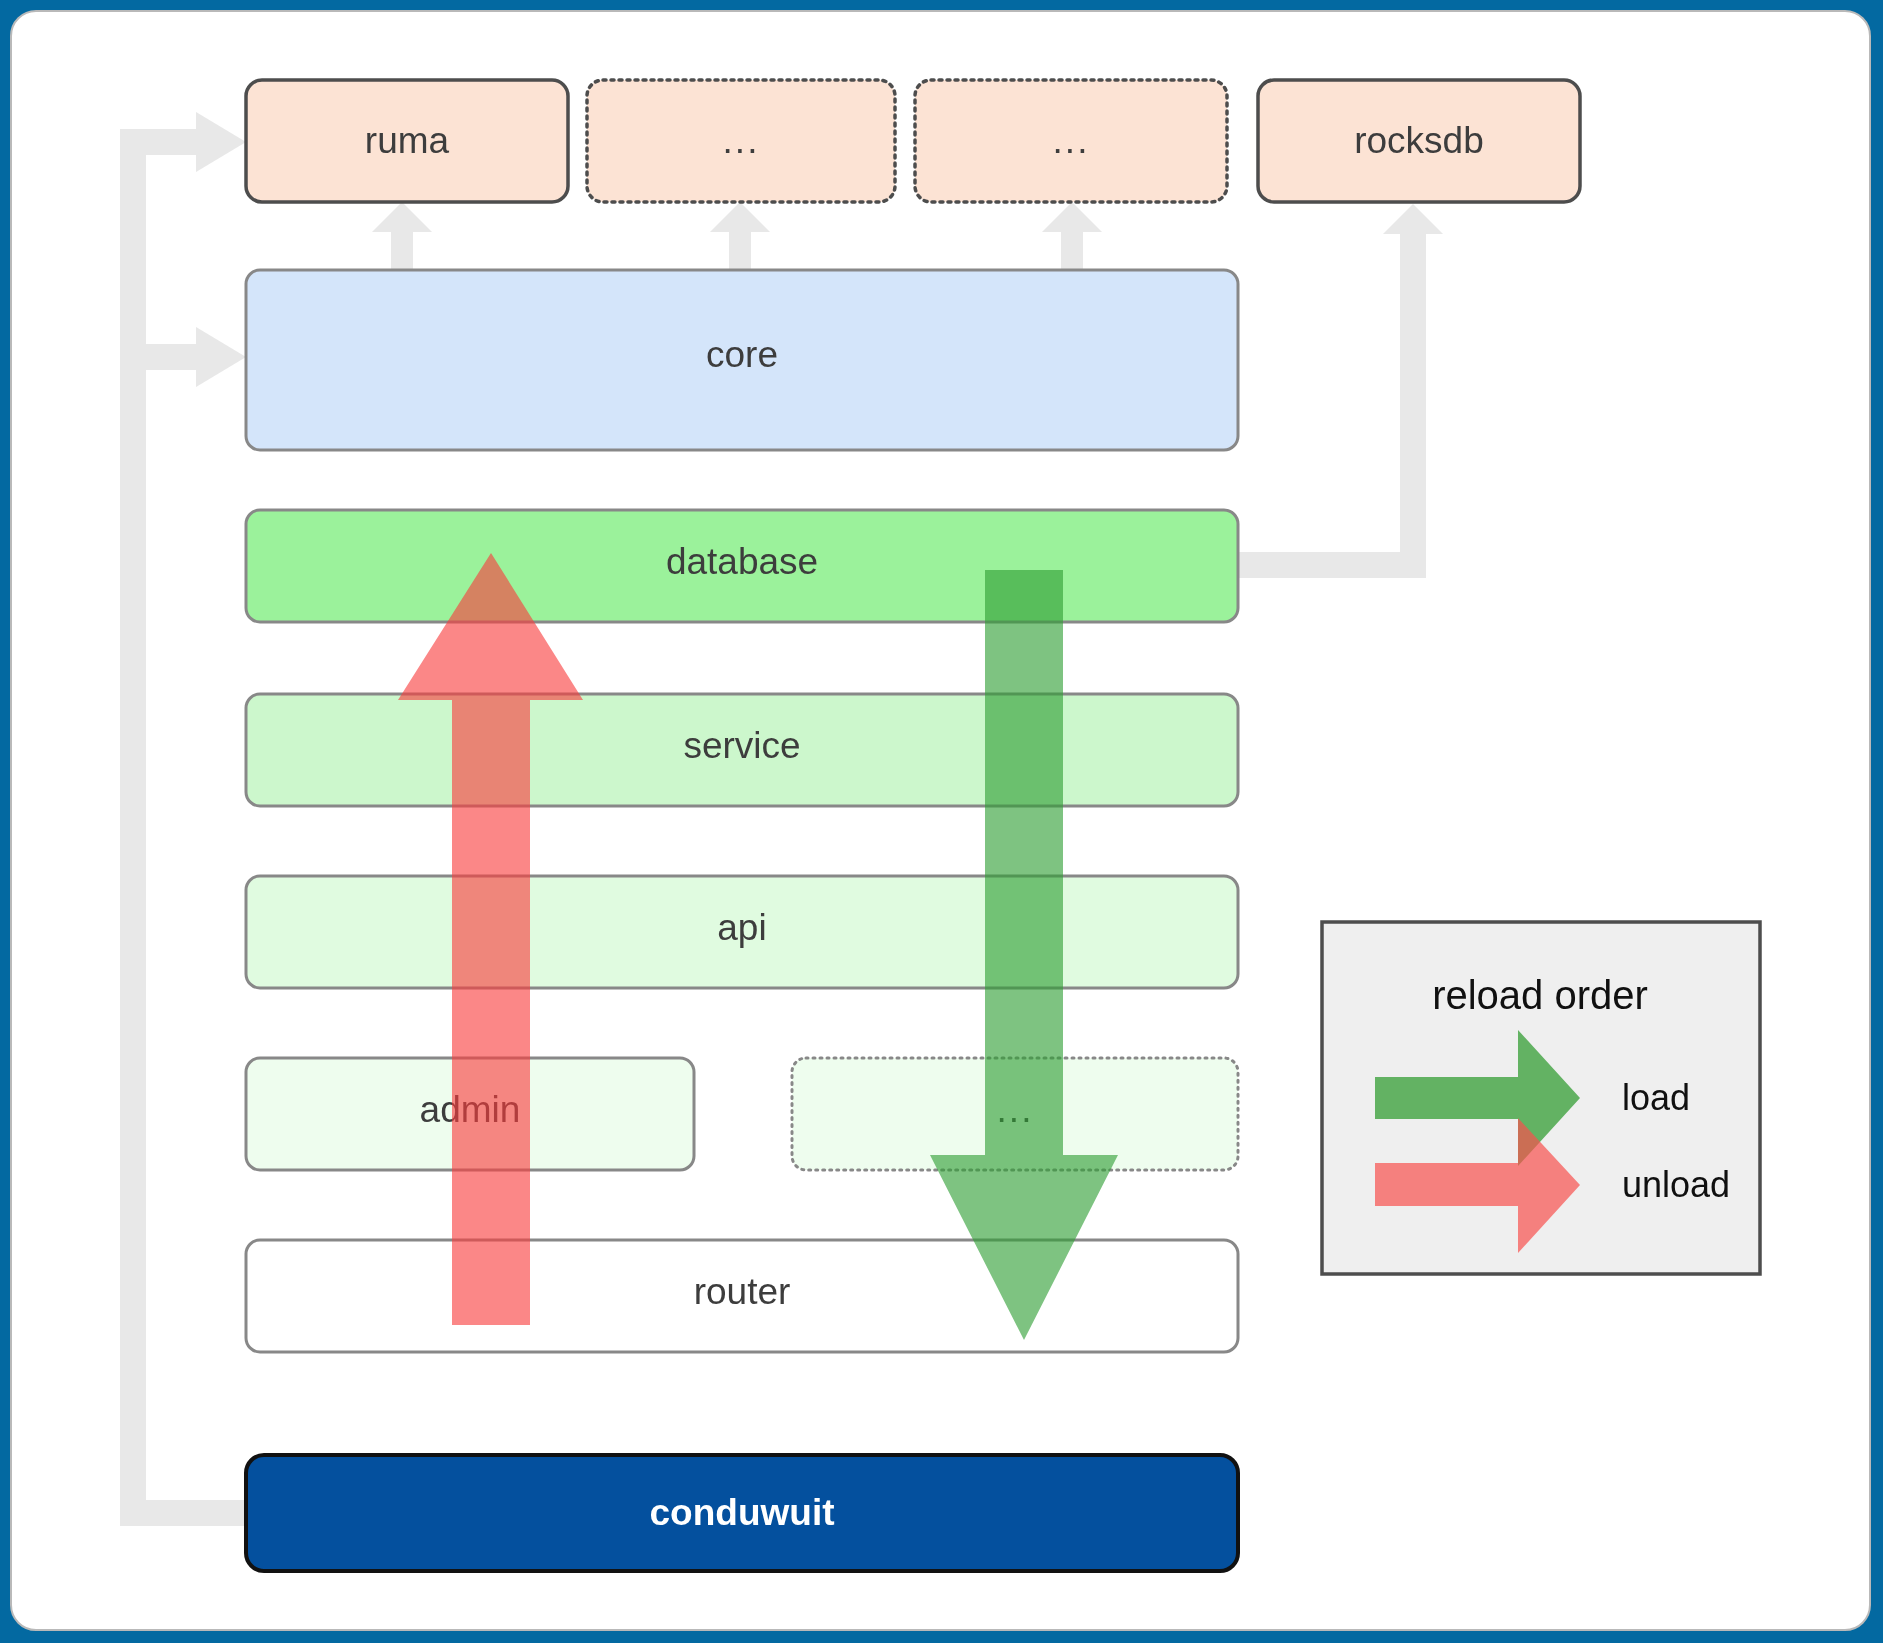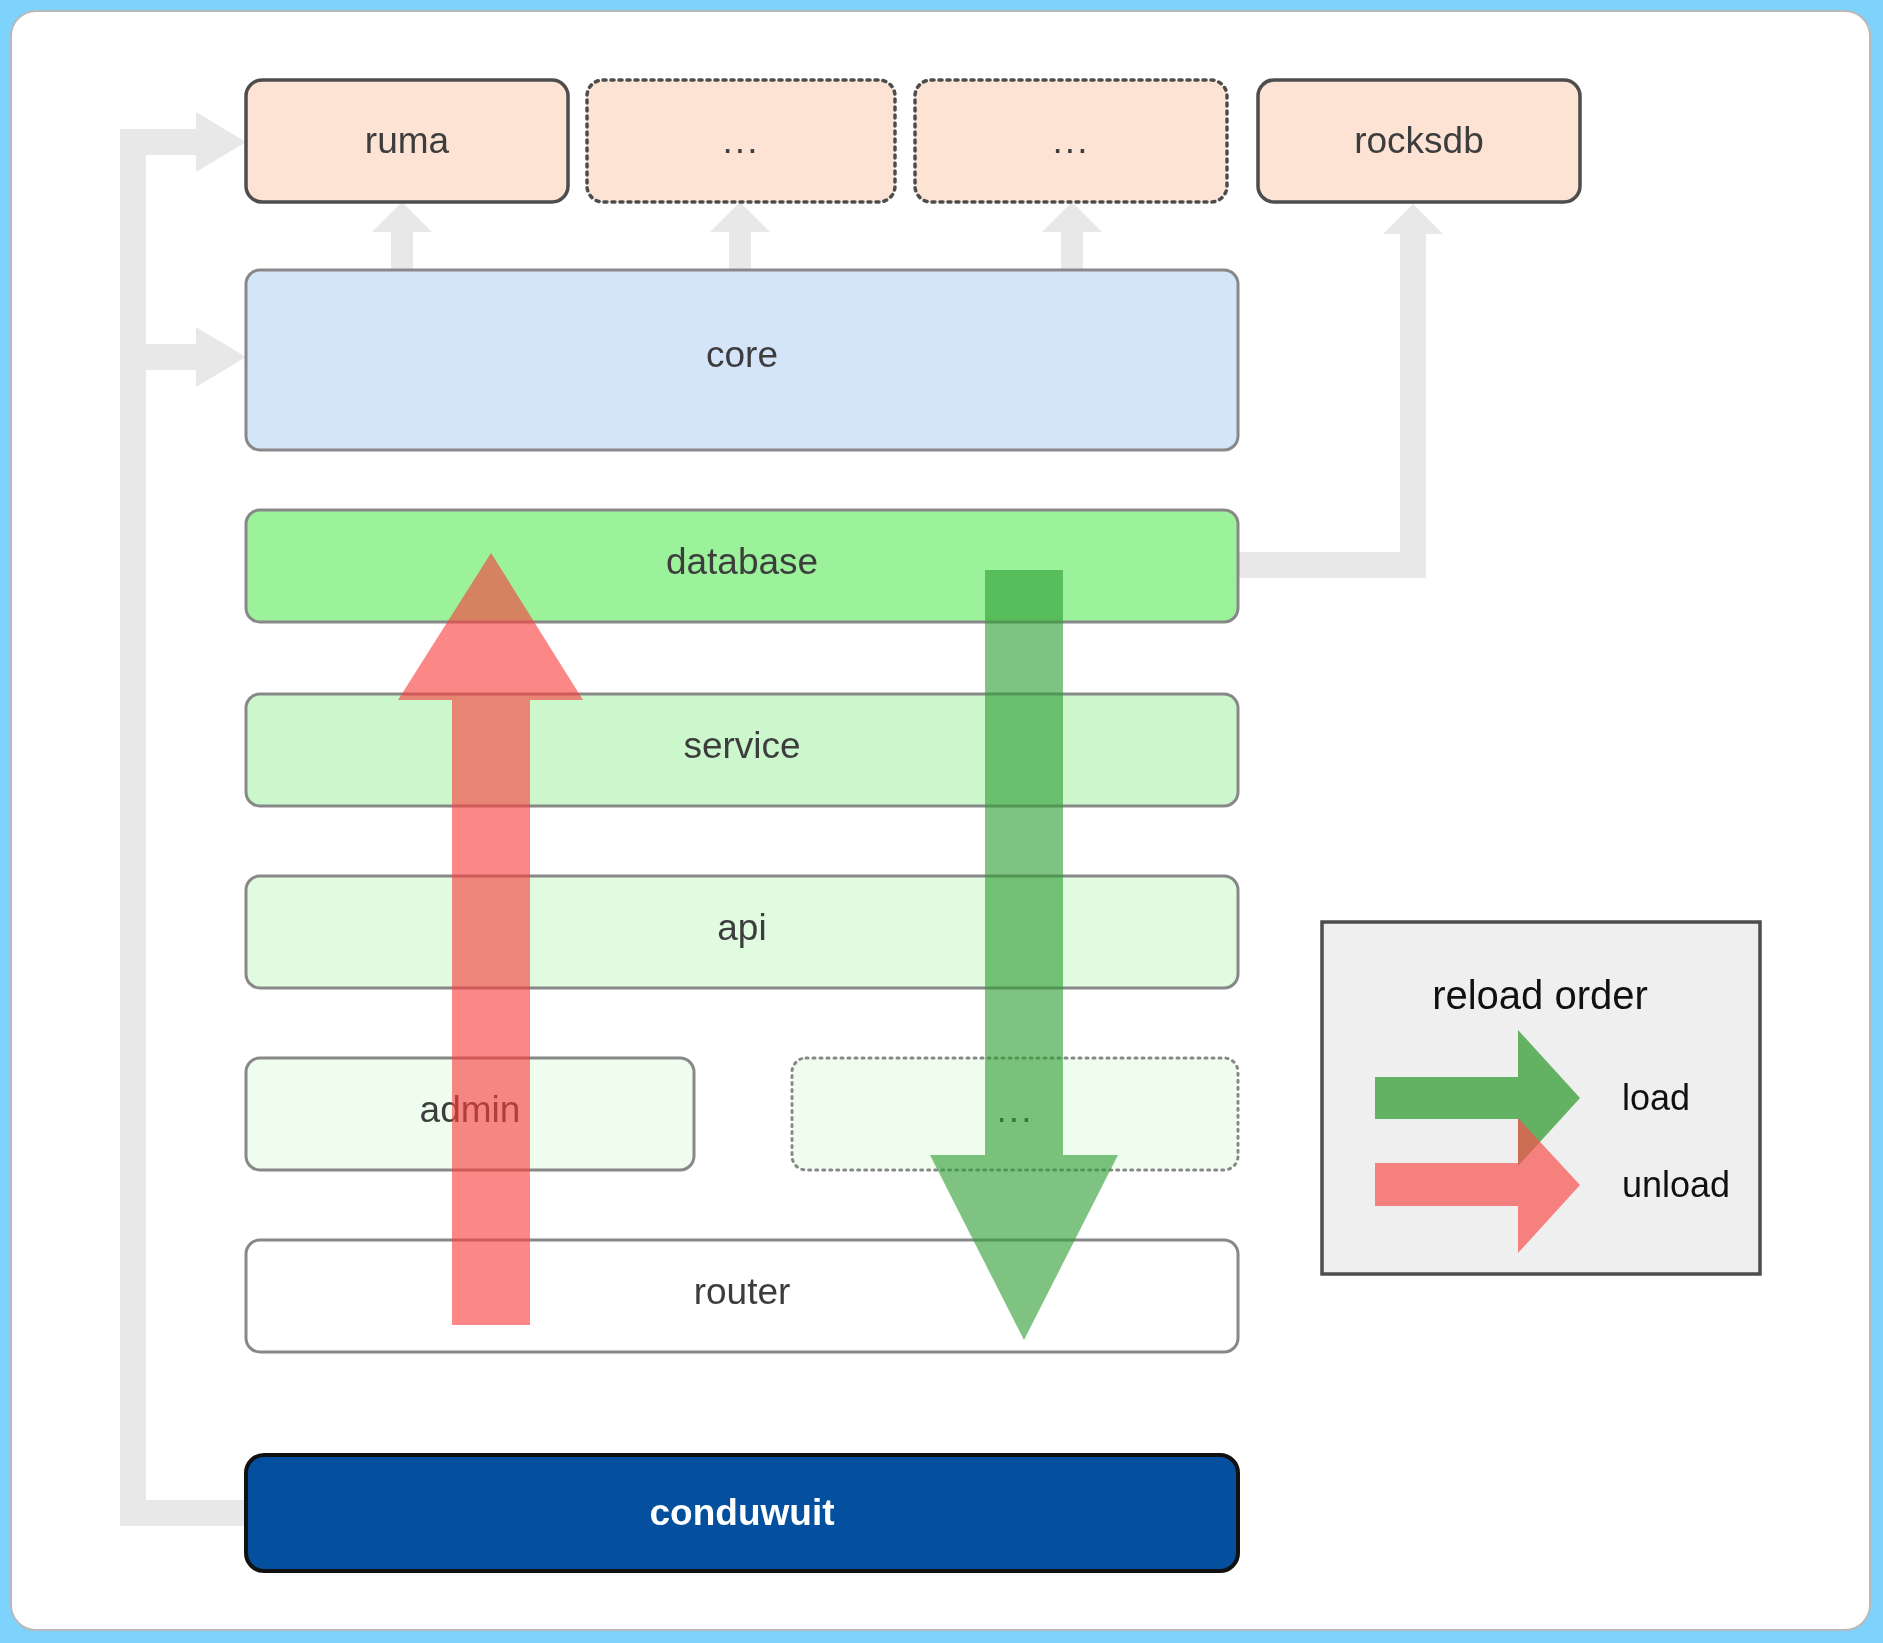--- a/index.html
+++ b/index.html
@@ -5,21 +5,21 @@
   html, body {
     margin: 0;
     padding: 0;
     background: #ffffff;
     font-family: "Liberation Sans", sans-serif;
   }
   #stage {
     position: relative;
     width: 1883px;
     height: 1643px;
-    background: #7dd3fc;
+    background: #0369a1;
     overflow: hidden;
   }
   #frame {
     position: absolute;
     left: 10px;
     top: 10px;
     width: 1861px;
     height: 1621px;
     border: 2px solid #b9b9b9;
     border-radius: 26px;

